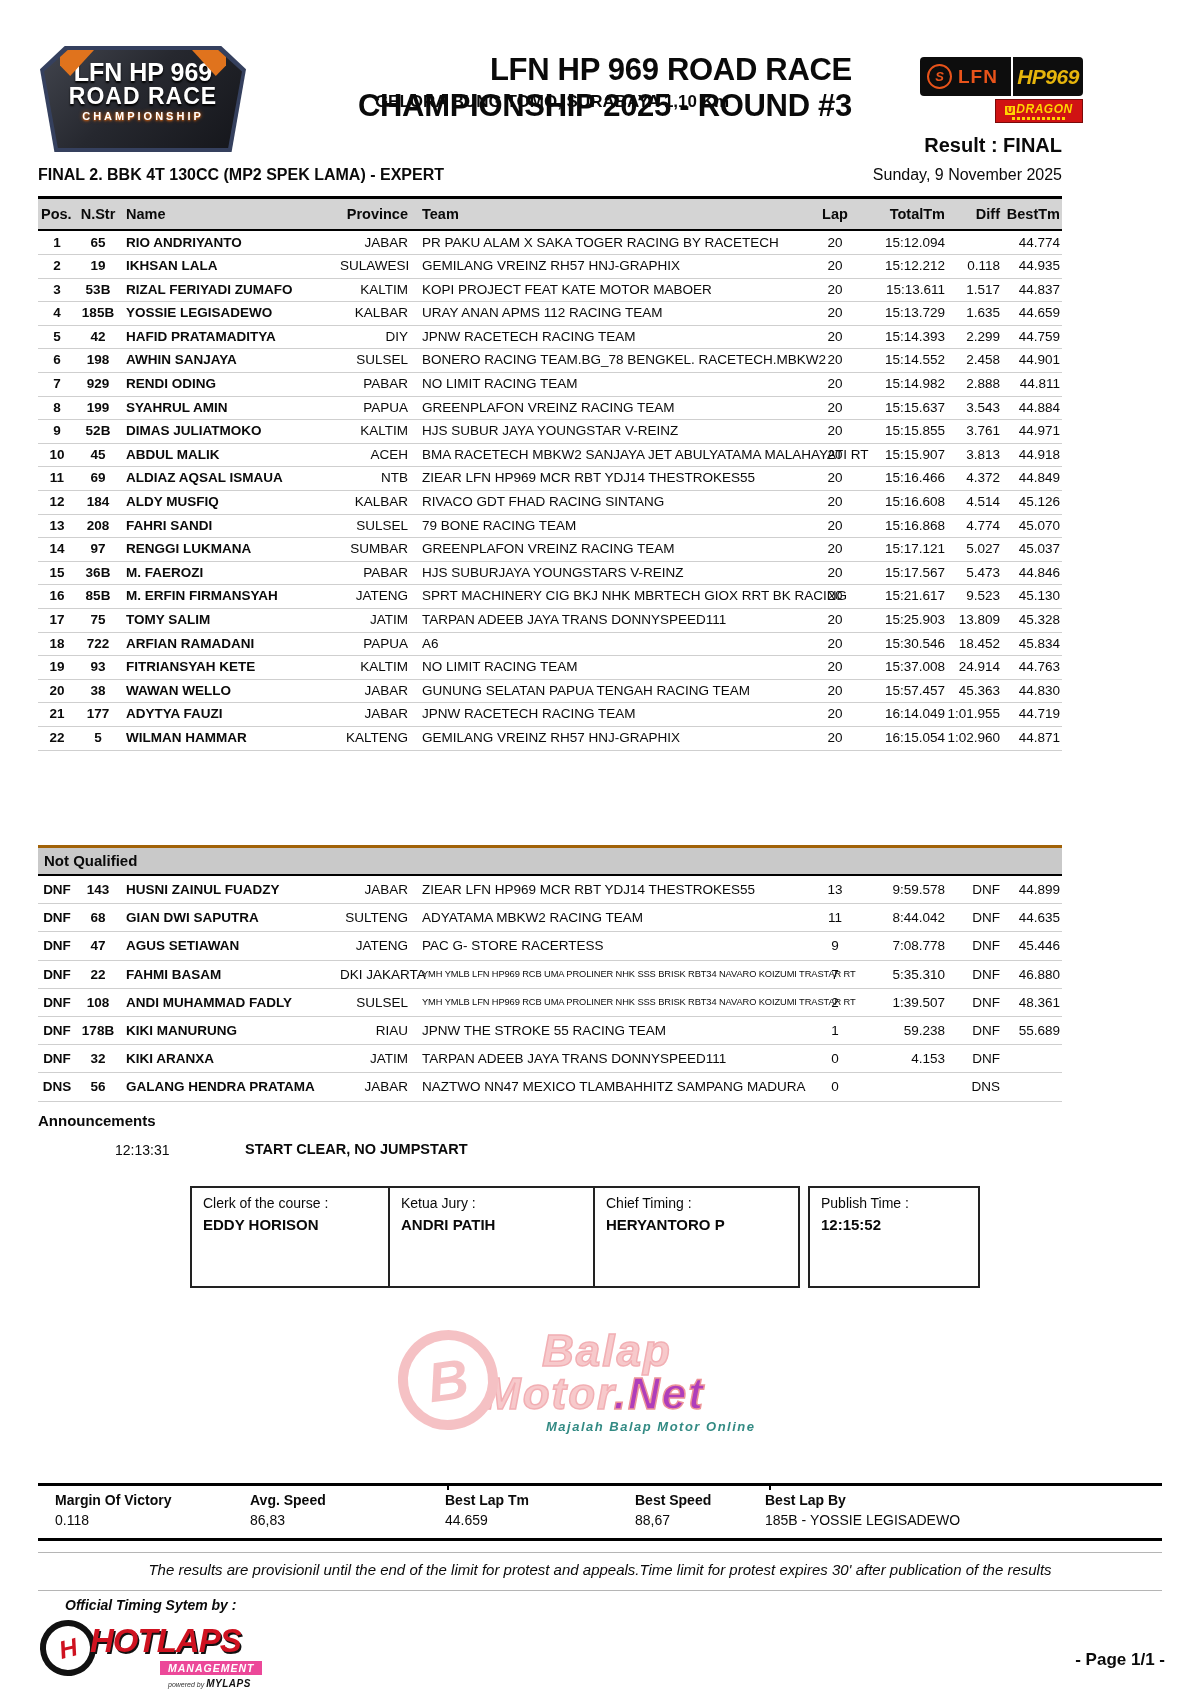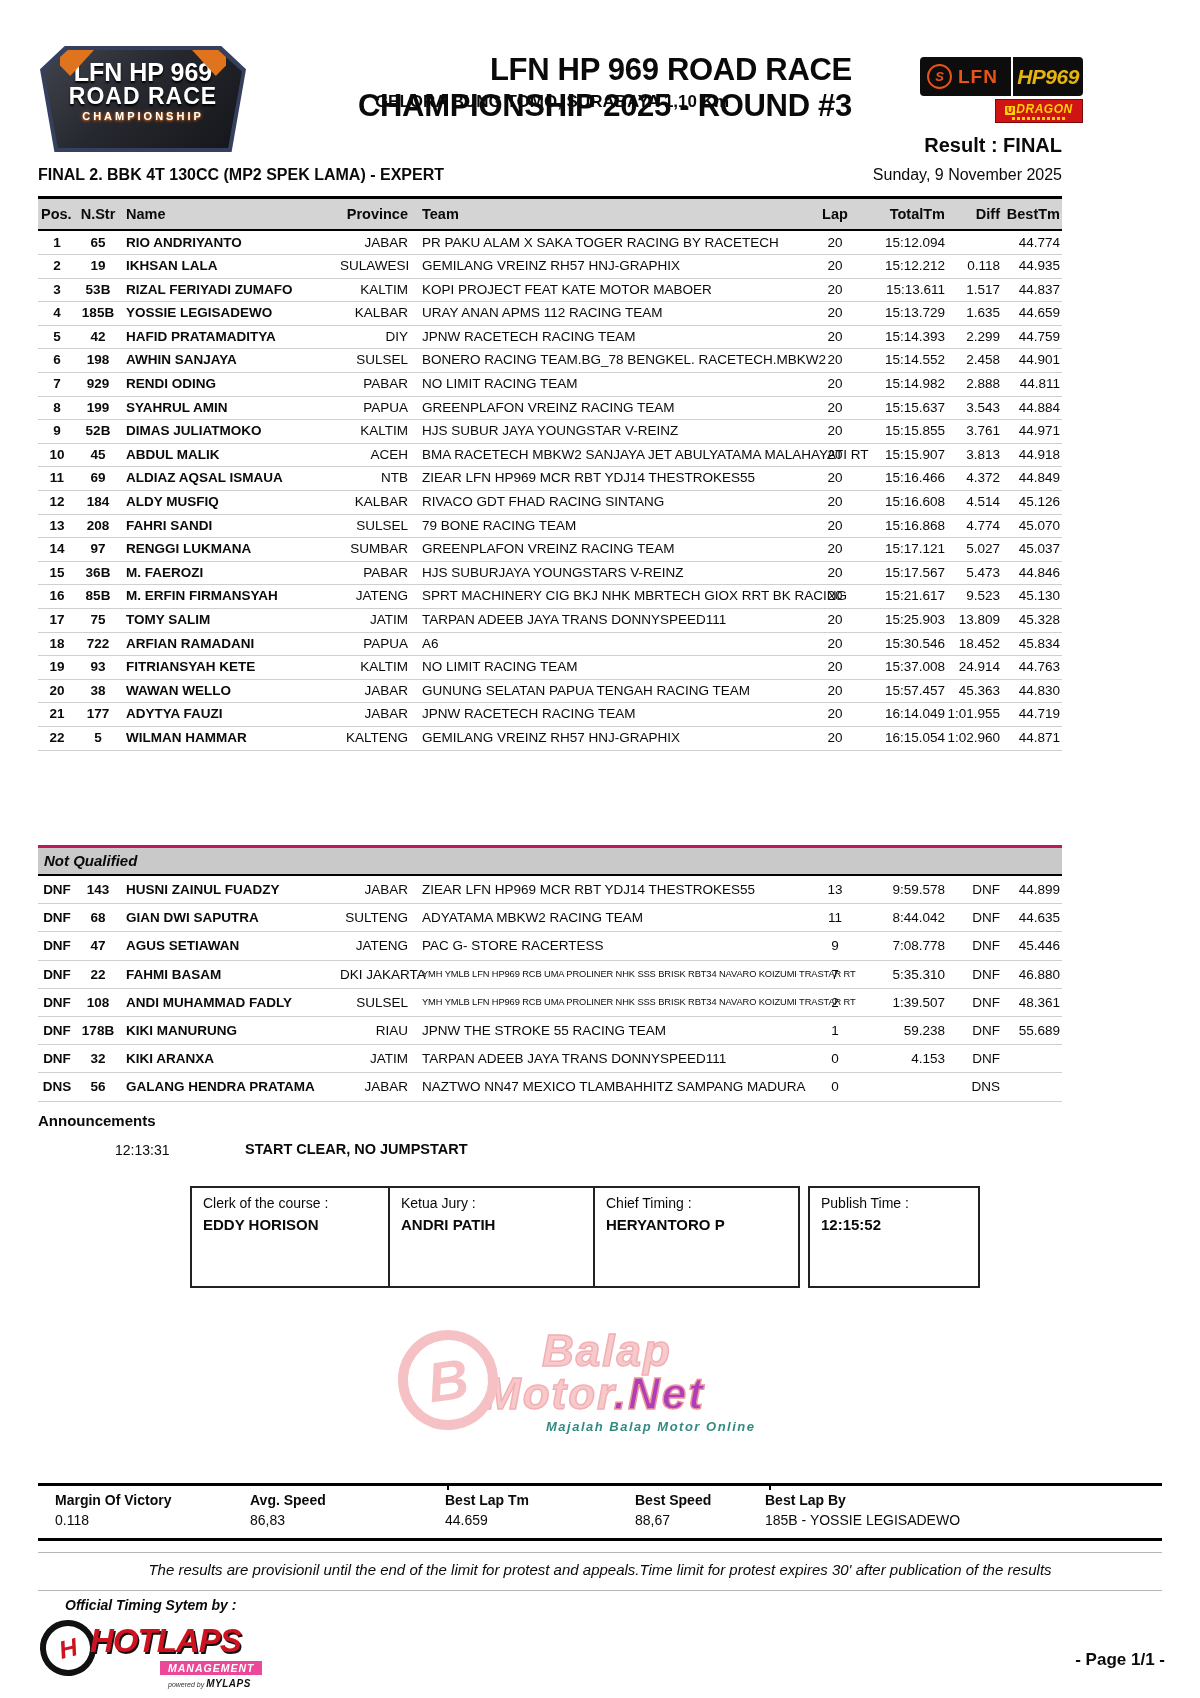--- a/index.html
+++ b/index.html
@@ -73,21 +73,21 @@
   .c-province{text-align:right;padding-right:6px;}
   .c-team{text-align:left;padding-left:8px;}
   .c-lap{text-align:center;}
   .c-totaltm{text-align:right;}
   .c-diff{text-align:right;}
   .c-besttm{text-align:right;padding-right:2px;}
   .thead .c-pos{text-align:left;padding-left:3px;}
   .small-team{font-size:9.3px !important;letter-spacing:-0.1px;}
 
   .nq-bar{position:absolute;left:38px;top:845px;width:1024px;height:26px;background:#c9c9c9;
-    border-top:3px solid #be185d;border-bottom:2px solid #000;box-sizing:content-box;font-style:italic;}
+    border-top:3px solid #a16207;border-bottom:2px solid #000;box-sizing:content-box;}
   .nq-bar span{font-weight:800;font-size:15px;line-height:26px;padding-left:6px;display:inline-block;}
 
   
   .ann-label{position:absolute;left:38px;top:1112px;font-weight:800;font-size:15px;}
   .ann-time{position:absolute;left:115px;top:1142px;font-size:14px;text-align:right;}
   .ann-msg{position:absolute;left:245px;top:1141px;font-weight:800;font-size:14.5px;}
 
   
   .officials{position:absolute;left:190px;top:1186px;width:800px;height:102px;}
   .obox{position:absolute;top:0;height:102px;border:2px solid #222;background:#fff;

